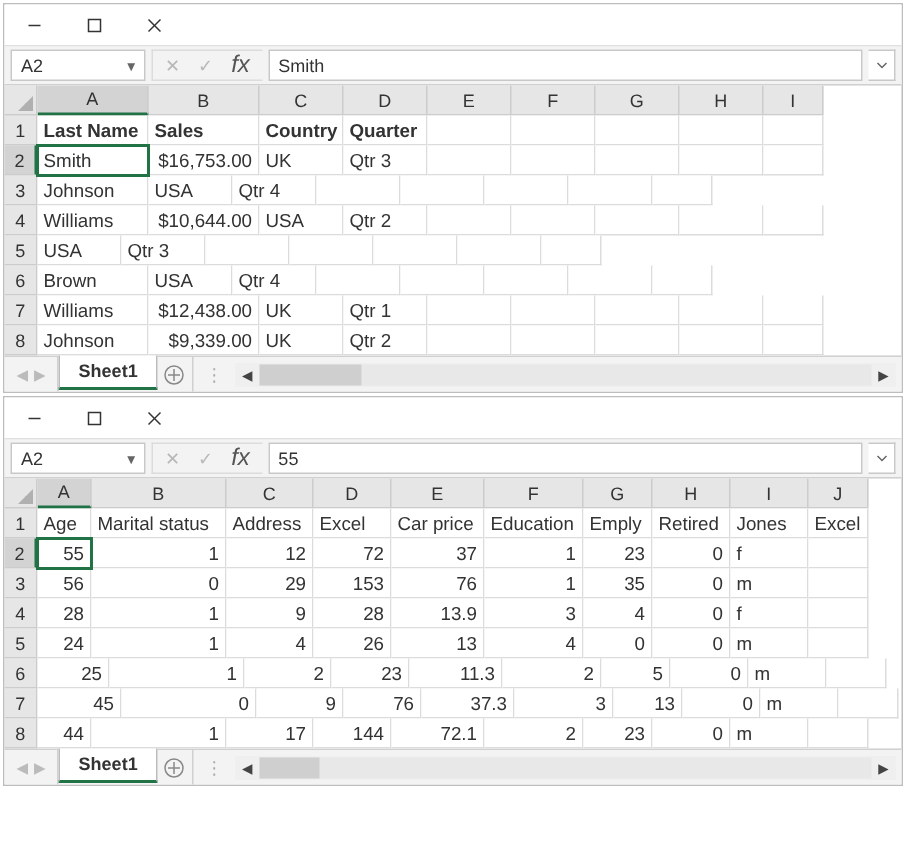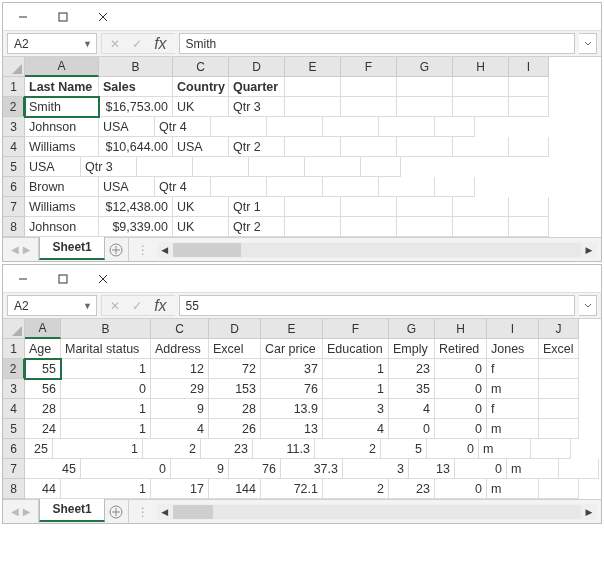--- a/index.html
+++ b/index.html
@@ -488,21 +488,21 @@
       <div class="cell r" style="width:52px">26</div>
       <div class="cell r" style="width:62px">13</div>
       <div class="cell r" style="width:66px">4</div>
       <div class="cell r" style="width:46px">0</div>
       <div class="cell r" style="width:52px">0</div>
       <div class="cell" style="width:52px">m</div>
       <div class="cell" style="width:40px"></div>
     </div>
     <div class="row">
       <div class="row-h">6</div>
-      <div class="cell r" style="width:28px">25</div>
+      <div class="cell r" style="width:48px">25</div>
       <div class="cell r" style="width:90px">1</div>
       <div class="cell r" style="width:58px">2</div>
       <div class="cell r" style="width:52px">23</div>
       <div class="cell r" style="width:62px">11.3</div>
       <div class="cell r" style="width:66px">2</div>
       <div class="cell r" style="width:46px">5</div>
       <div class="cell r" style="width:52px">0</div>
       <div class="cell" style="width:52px">m</div>
       <div class="cell" style="width:40px"></div>
     </div>

